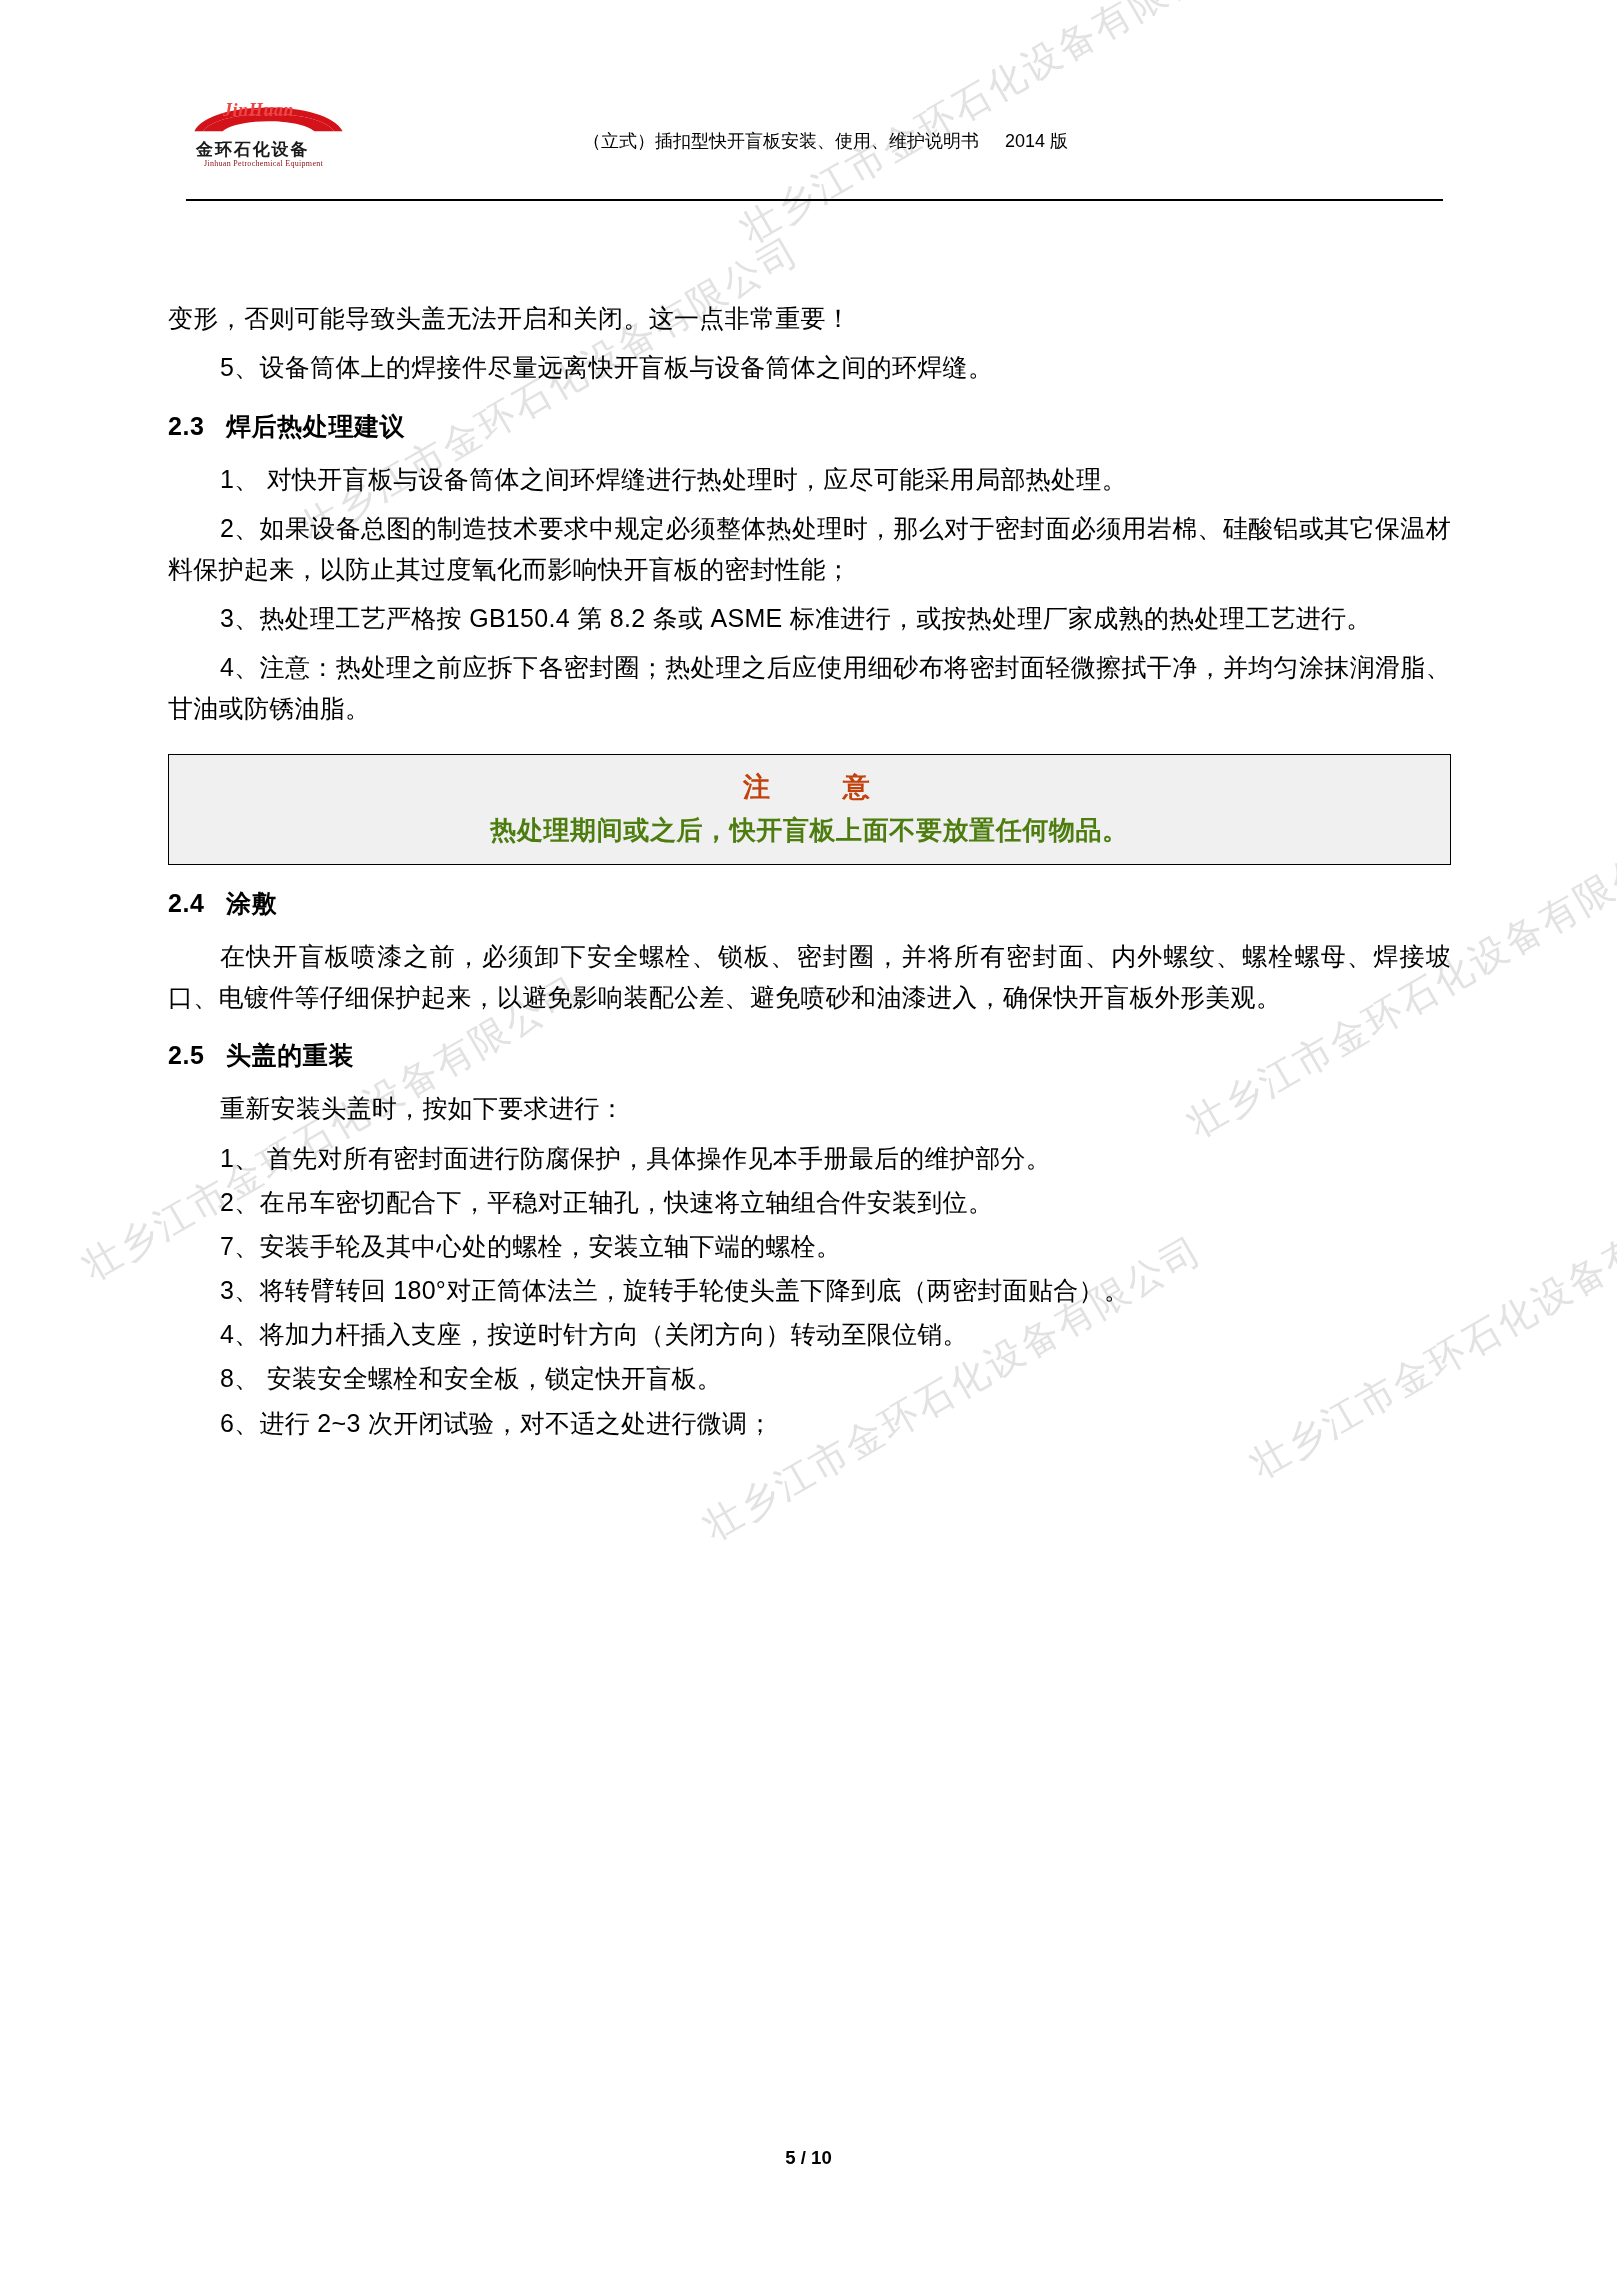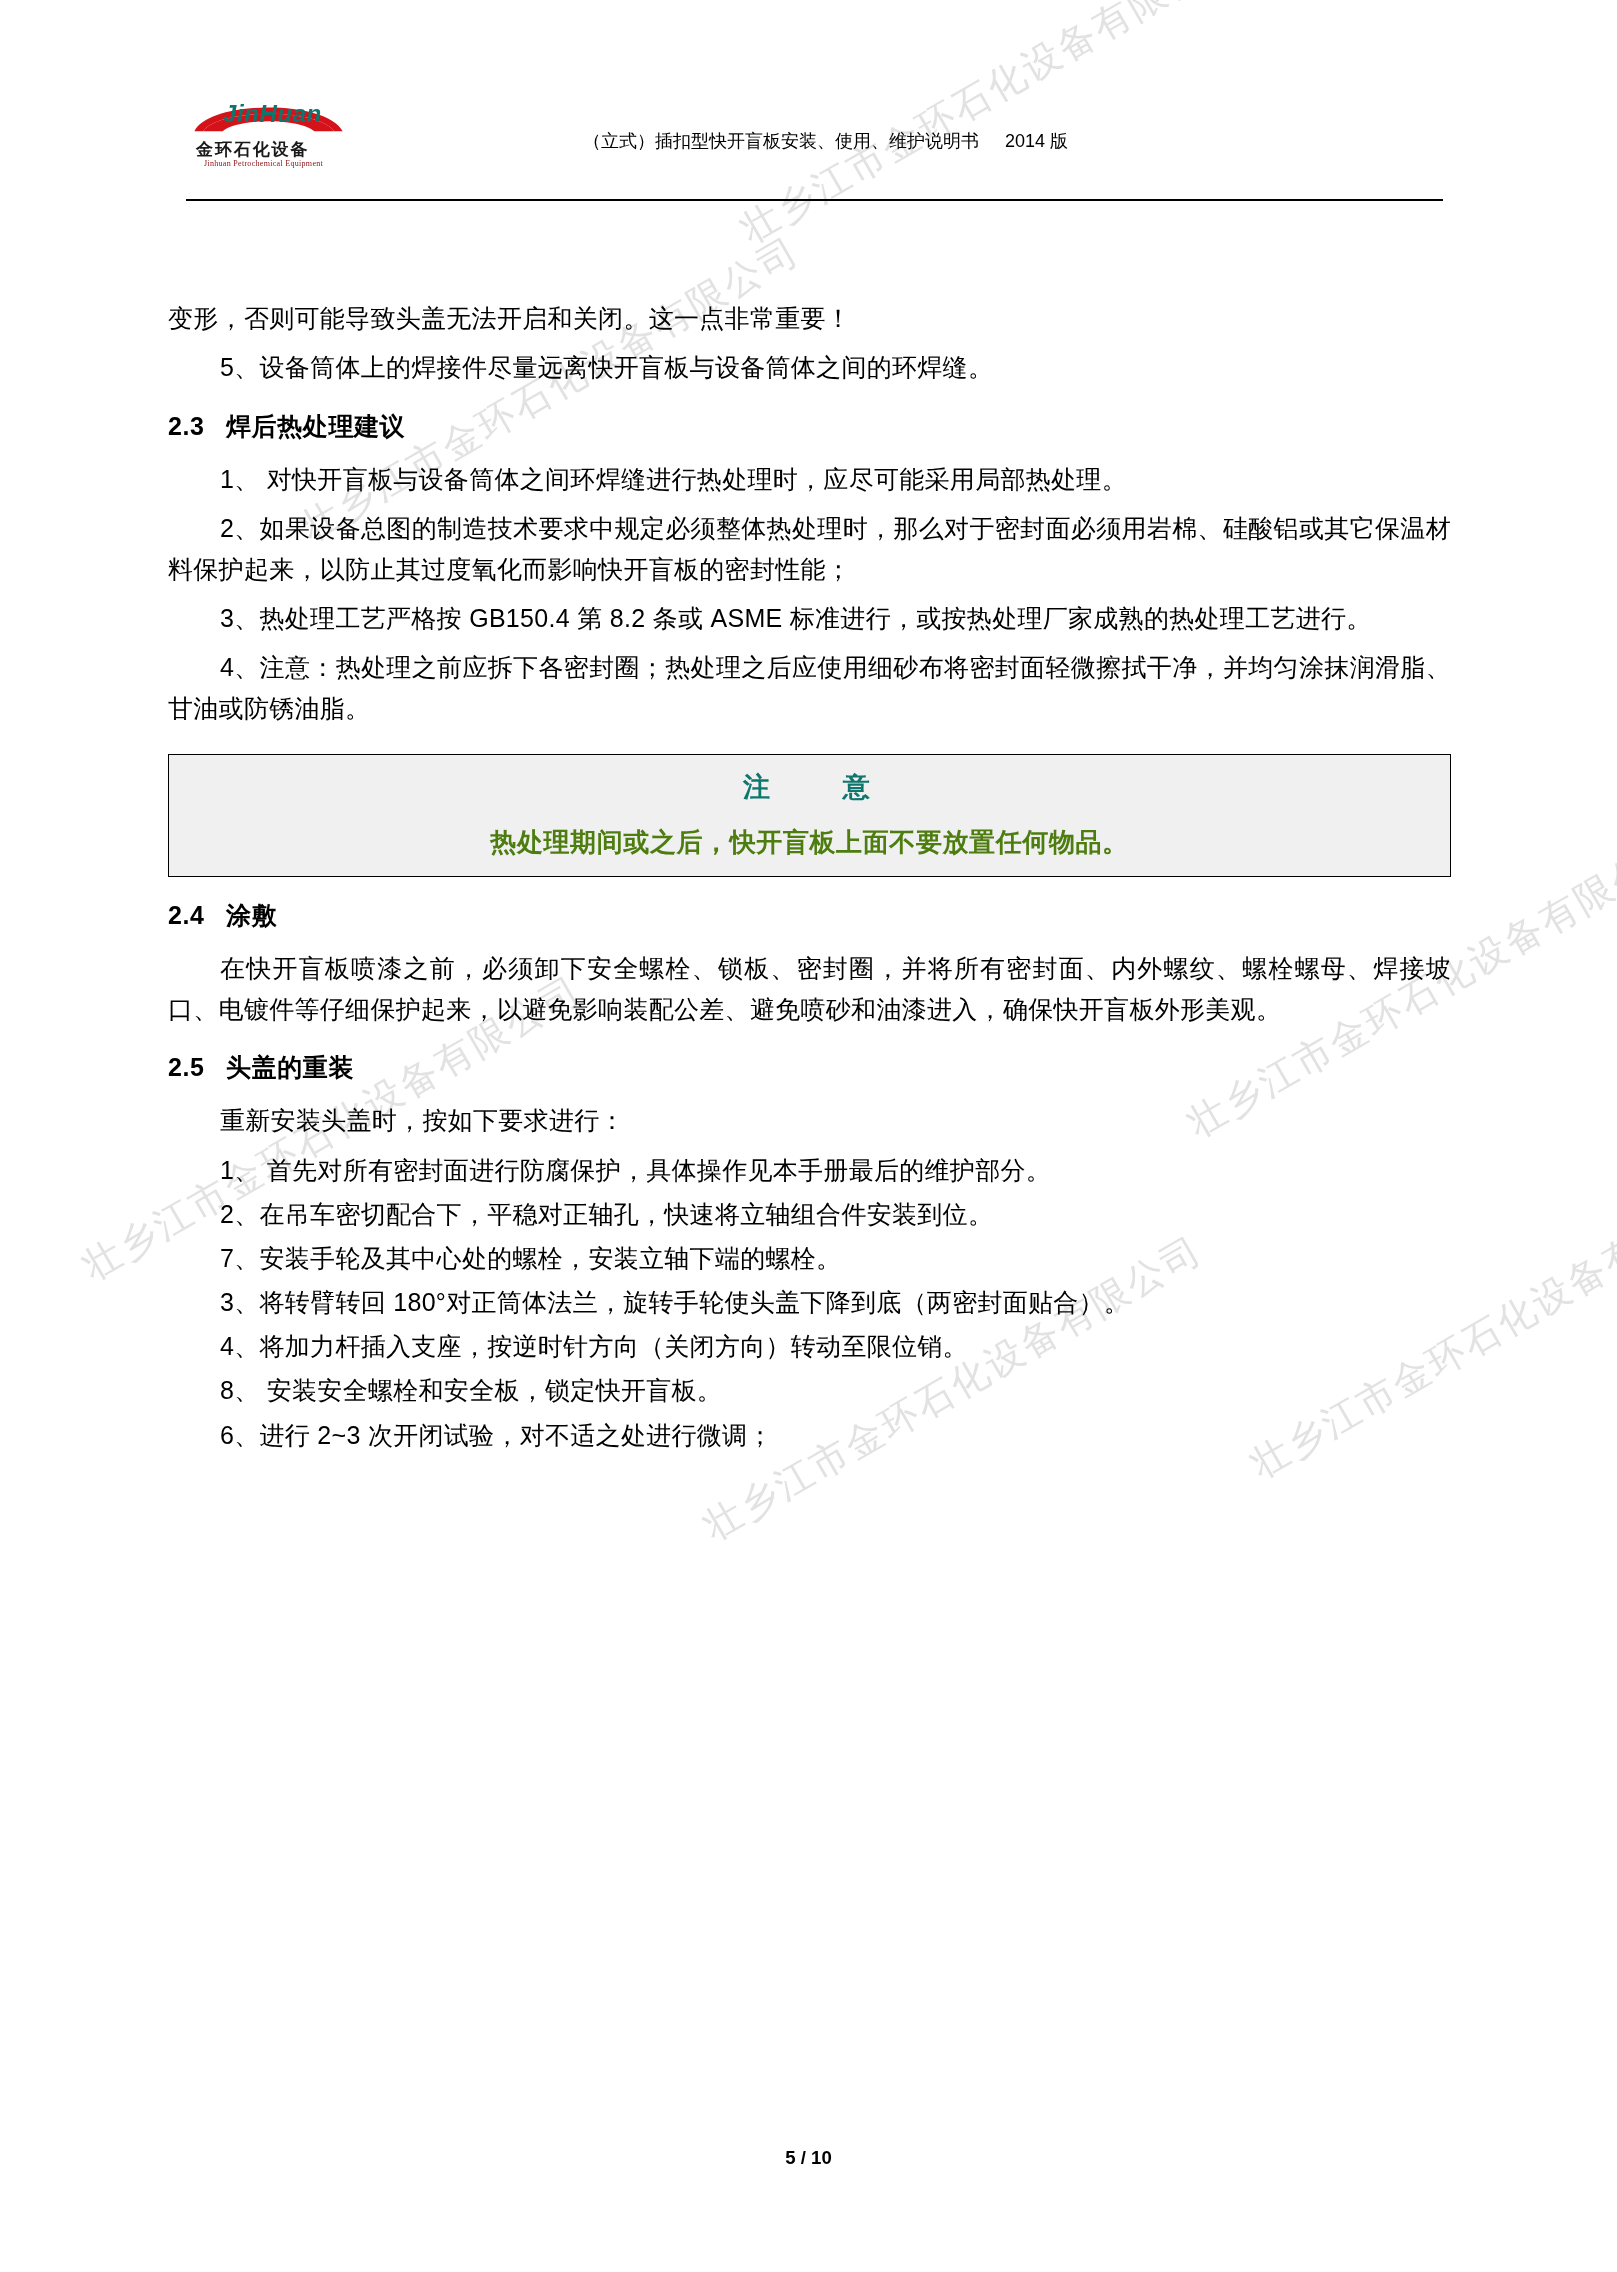--- a/index.html
+++ b/index.html
@@ -57,24 +57,24 @@
     position: absolute;
     left: 5px;
     top: 3.7px;
     width: 155px;
     height: 38px;
   }
   .logo-script {
     position: absolute;
     left: 37px;
     top: 7.4px;
-    color: #0f766e;
-    font-family: Liberation Sans, sans-serif;
+    color: #ef4444;
+    font-family: Liberation Serif, serif;
     font-style: italic;
-    font-size: 24px;
+    font-size: 18px;
     font-weight: bold;
     letter-spacing: 0.6px;
     z-index: 3;
   }
   .logo-cn {
     position: absolute;
     left: 10px;
     top: 45px;
     font-size: 17px;
     font-weight: bold;
@@ -148,25 +148,25 @@
 
   
   .notice {
     margin: 26px 0 22.3px 0;
     border: 1.9px solid #000;
     background: #f0f0f0;
     padding: 13.7px 6.2px 16px 6.2px;
     text-align: center;
   }
   .notice-title {
-    color: #0f766e;
+    color: #c2410c;
     font-size: 27px;
     font-weight: bold;
     letter-spacing: 6.2px;
-    margin-bottom: 20px;
+    margin-bottom: 8px;
   }
   .notice-body {
     color: #4d7c0f;
     font-size: 26px;
     font-weight: bold;
     letter-spacing: 0.6px;
   }
 
   
   .footer {

